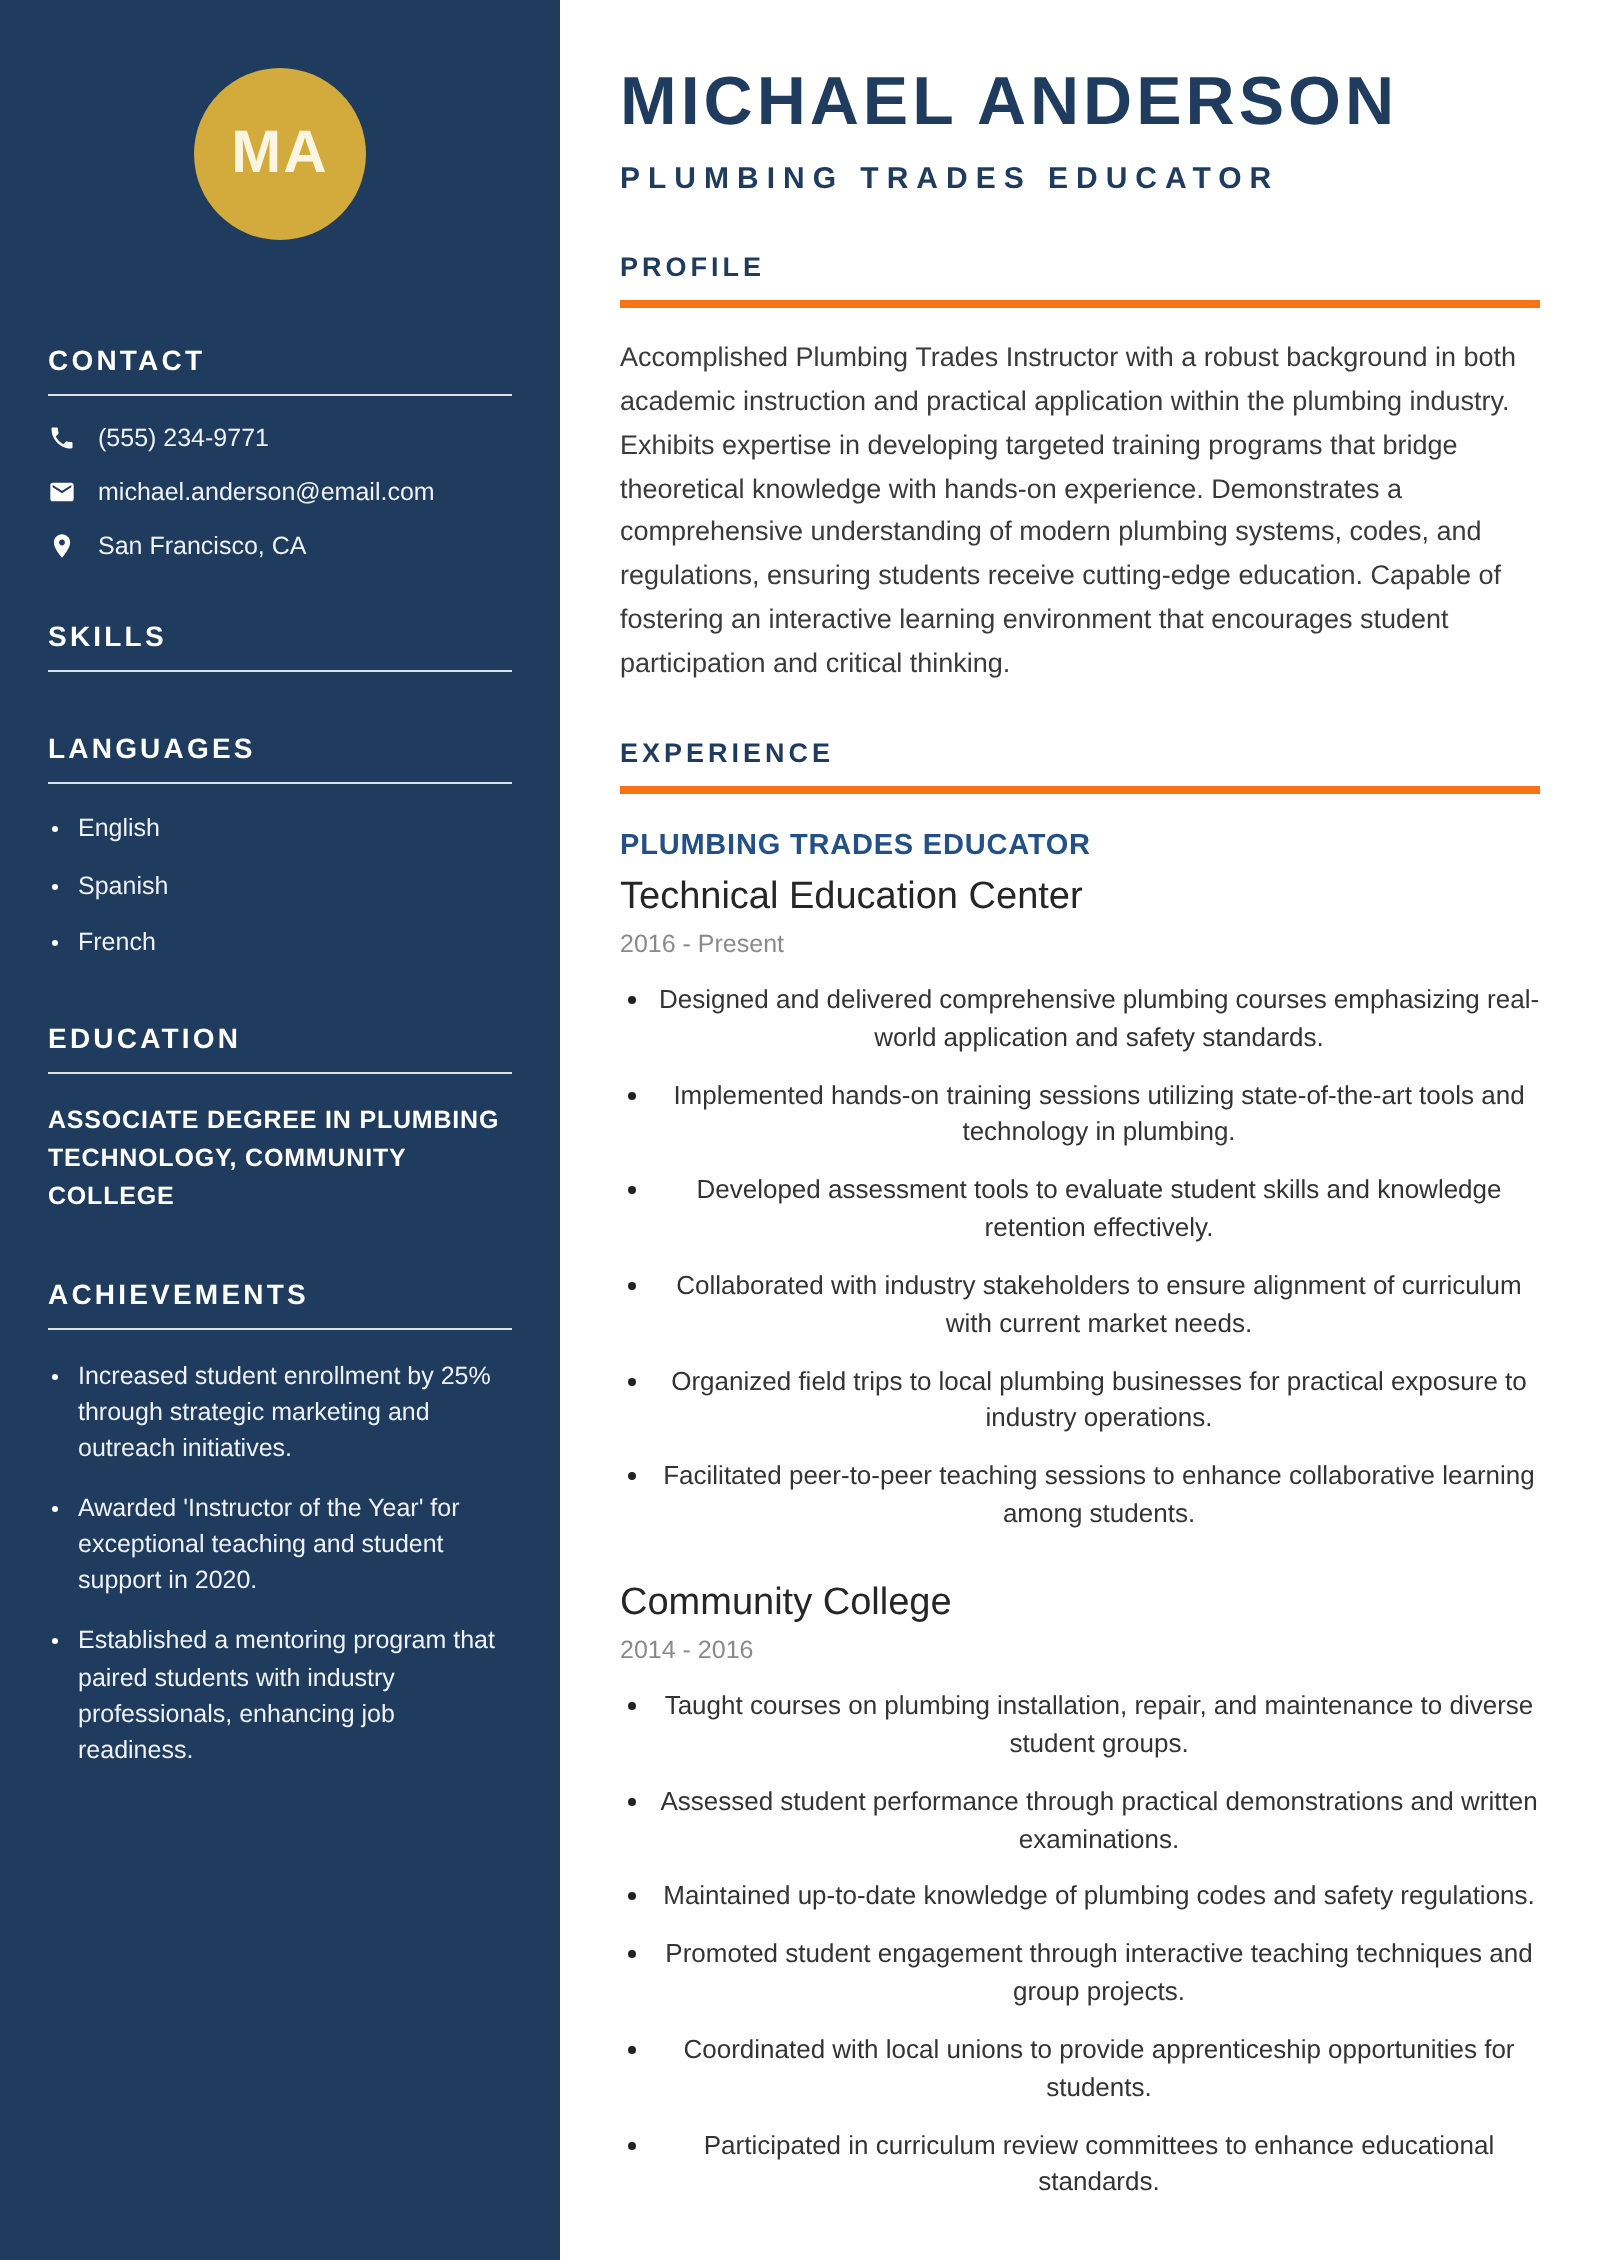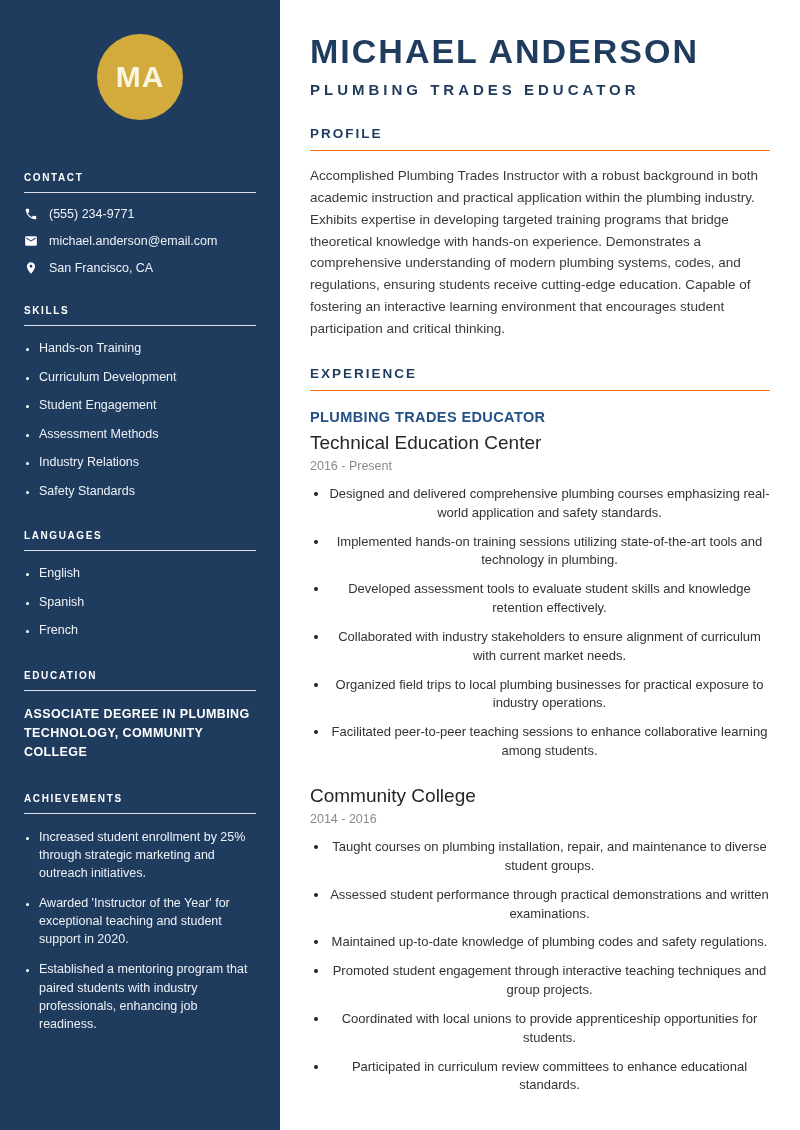--- a/index.html
+++ b/index.html
@@ -26,21 +26,21 @@
     color:#fff;padding:34px 24px 30px 24px;
   }
   .avatar{
     width:86px;height:86px;border-radius:50%;
     background:var(--avatar-bg);color:var(--avatar-text);
     display:flex;align-items:center;justify-content:center;
     margin:0 auto 52px auto;
     font-size:30px;font-weight:bold;letter-spacing:1px;
   }
   .side-heading{
-    font-size:10px;font-weight:bold;letter-spacing:1.6px;
+    font-size:14px;font-weight:bold;letter-spacing:1.6px;
     color:#ffffff;margin:30px 0 14px 0;padding-bottom:9px;
     border-bottom:1px solid rgba(255,255,255,0.85);
   }
   .sidebar section:first-of-type .side-heading{margin-top:0;}
   .contact-item{
     display:flex;align-items:center;gap:11px;
     font-size:12.5px;color:#eef2f7;margin-bottom:13px;
   }
   .contact-item .icon{width:14px;height:14px;flex-shrink:0;display:inline-flex;}
   .contact-item .icon svg{width:14px;height:14px;fill:#ffffff;}
@@ -61,21 +61,21 @@
     margin:0 0 10px 0;font-size:34px;font-weight:bold;
     letter-spacing:2px;color:var(--accent);
   }
   .job-subtitle{
     margin:0 0 28px 0;font-size:15px;font-weight:600;
     letter-spacing:4px;color:var(--accent);
   }
   .main-heading{
     font-size:13.5px;font-weight:bold;letter-spacing:2px;
     color:var(--accent);margin:26px 0 14px 0;padding-bottom:9px;
-    border-bottom:1px solid #f97316;
+    border-bottom:4px solid #f97316;
   }
   .main section:first-of-type .main-heading{margin-top:0;}
   .profile-text{
     margin:0;font-size:13.5px;line-height:1.62;color:var(--body-text);
   }
   .job{margin-bottom:24px;}
   .job-title{
     margin:18px 0 7px 0;font-size:14.5px;font-weight:bold;
     letter-spacing:0.4px;color:var(--job-title);
   }
@@ -129,34 +129,20 @@
           <svg viewBox="0 0 24 24">
               <path d="M12 2C8.13 2 5 5.13 5 9c0 5.25 7 13 7 13s7-7.75 7-13c0-3.87-3.13-7-7-7zm0 9.5c-1.38 0-2.5-1.12-2.5-2.5s1.12-2.5 2.5-2.5 2.5 1.12 2.5 2.5-1.12 2.5-2.5 2.5z"></path>
             </svg>
         </span>
         <span>San Francisco, CA</span>
       </div>
     </section>
 
     <section>
       <div class="side-heading">SKILLS</div>
-      <ul class="side-list">
-
-          <li>Hands-on Training</li>
-
-          <li>Curriculum Development</li>
-
-          <li>Student Engagement</li>
-
-          <li>Assessment Methods</li>
-
-          <li>Industry Relations</li>
-
-          <li>Safety Standards</li>
-        </ul>
     </section>
 
     <section>
       <div class="side-heading">LANGUAGES</div>
       <ul class="side-list">
 
           <li>English</li>
 
           <li>Spanish</li>
 

